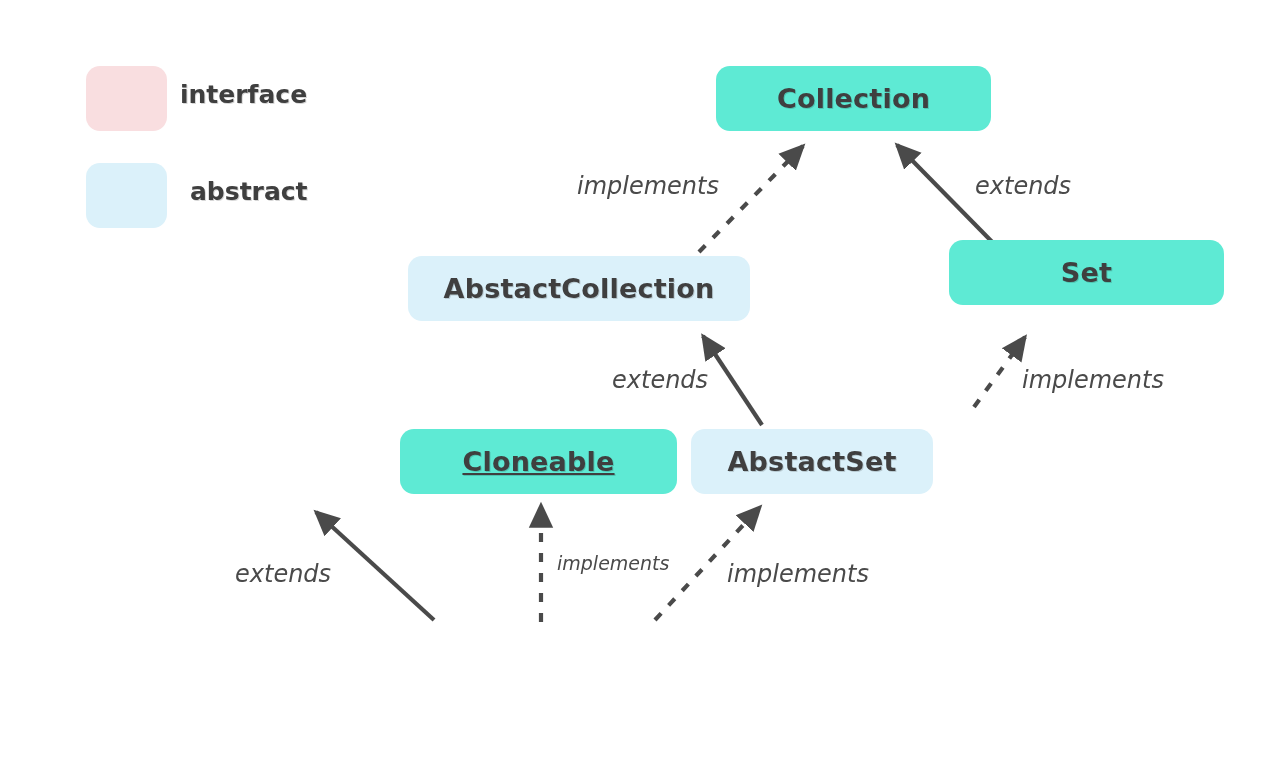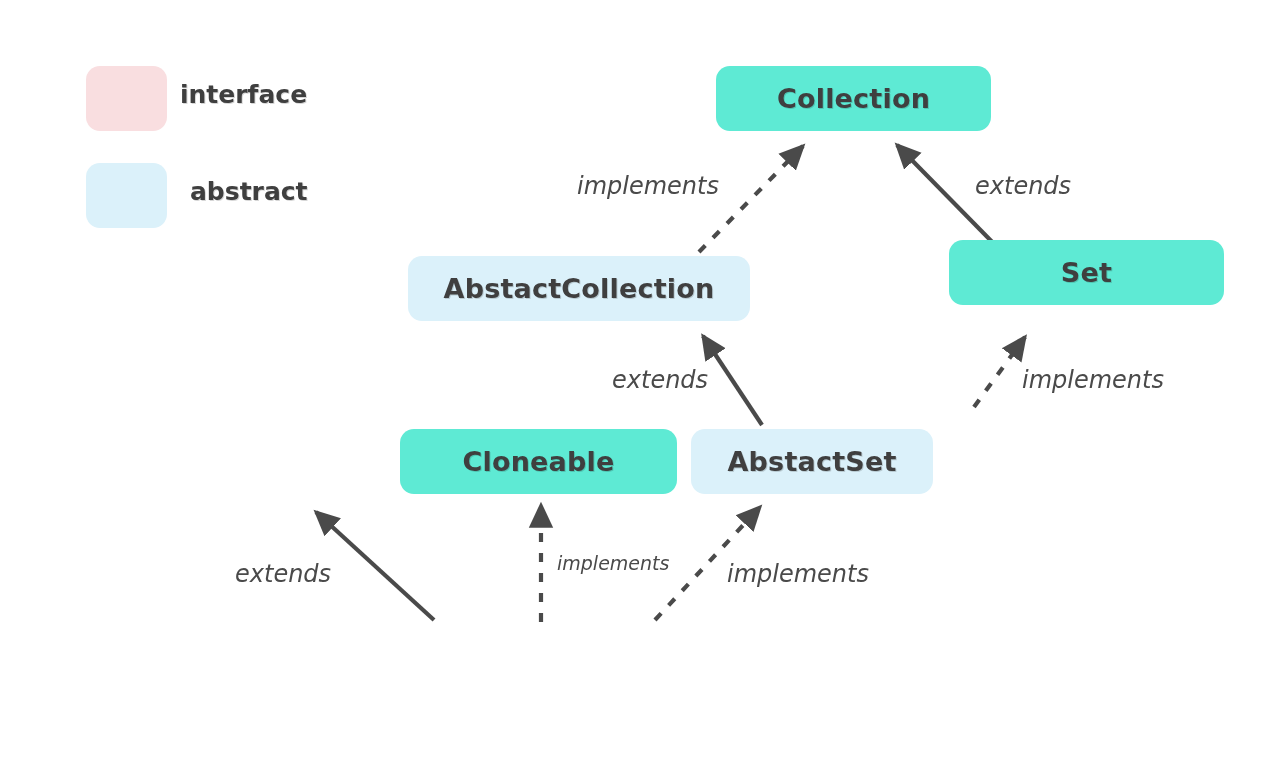--- a/index.html
+++ b/index.html
@@ -112,21 +112,21 @@
   <div class="legend-swatch" style="left:86px; top:163px; background:#dbf1fa;"></div>
   <div class="legend-label" style="left:190px; top:177px;">abstract</div>
 
   <div class="node iface" style="left:716px; top:66px; width:275px; height:65px;">Collection</div>
 
   <div class="node abstr" style="left:408px; top:256px; width:342px; height:65px;">AbstactCollection</div>
 
   <div class="node iface" style="left:949px; top:240px; width:275px; height:65px;">Set</div>
 
 
-  <div class="node iface" style="left:400px; top:429px; width:277px; height:65px;">Cloneable</div>
+  <div class="node iface" style="left:400px; top:429px; width:277px; height:65px;text-decoration:underline;">Cloneable</div>
 
   <div class="node abstr" style="left:691px; top:429px; width:242px; height:65px;">AbstactSet</div>
 
 
   <div class="edge-label" style="left:577px; top:172px;">implements</div>
 
   <div class="edge-label" style="left:975px; top:172px;">extends</div>
 
   <div class="edge-label" style="left:612px; top:366px;">extends</div>
 

